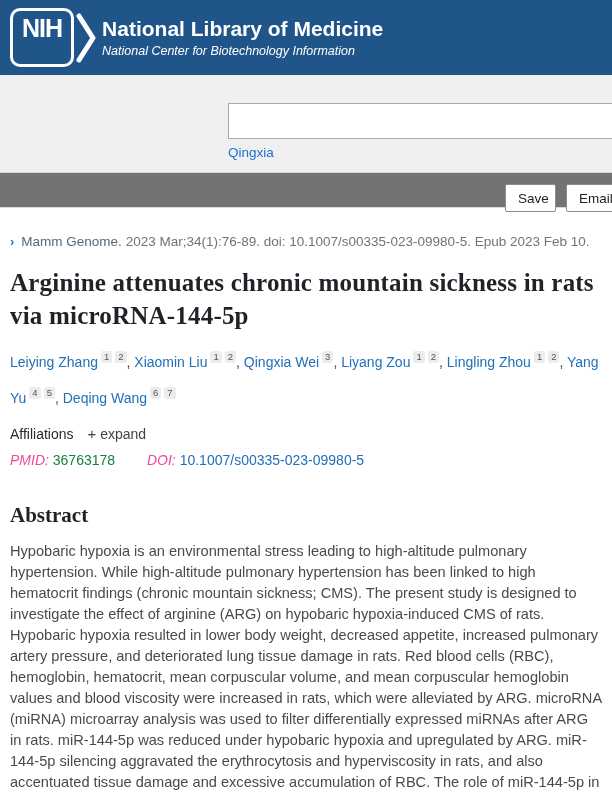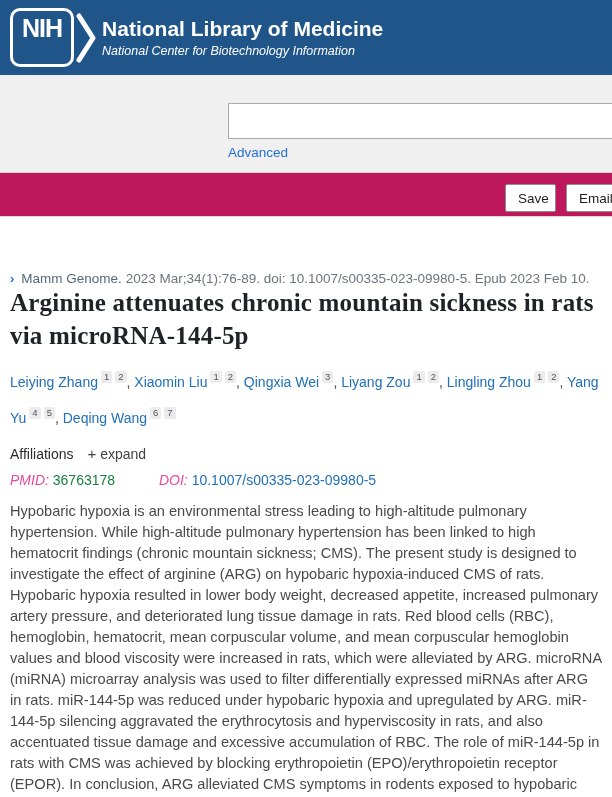--- a/index.html
+++ b/index.html
@@ -84,22 +84,22 @@
     top: 70px;
     font-size: 13.5px;
     color: #2270d3;
     text-decoration: none;
     cursor: pointer;
   }
 
   
   .actions-bar {
     position: relative;
-    height: 44px;
-    background: #be185d;
+    height: 35px;
+    background: #737373;
     border-bottom: 1px solid #d9d9d9;
   }
   .action-btn {
     position: absolute;
     top: 11px;
     height: 28px;
     background: #ffffff;
     border: 1px solid #8d8d8d;
     border-radius: 2px;
     font-family: "Liberation Sans", sans-serif;
@@ -108,30 +108,31 @@
     cursor: pointer;
     padding: 0 12px;
   }
   .save-btn { left: 505px; width: 51px; }
   .email-btn { left: 566px; width: 58px; }
 
   
   .content { padding: 0 10px; }
 
   .citation-row {
-    margin-top: 54px;
+    margin-top: 26px;
     font-size: 13.5px;
     color: #6c757d;
     white-space: nowrap;
   }
   .cite-chevron { color: #2270d3; font-weight: bold; margin-right: 7px; font-size: 13px; }
   .journal-link { color: #546a79; text-decoration: none; cursor: pointer; }
   .cite-rest { color: #6c757d; }
 
   .article-title {
+    margin-top: 17px;
     font-family: "Liberation Serif", serif;
     font-size: 25px;
     line-height: 33px;
     font-weight: bold;
     color: #1f2328;
     letter-spacing: 0.2px;
     max-width: 590px;
   }
 
   .author-list {
@@ -155,21 +156,21 @@
   }
   .author-sep { color: #424242; }
 
   .affiliations-row { margin-top: 12px; font-size: 14px; color: #2b2b2b; }
   .expand-toggle { margin-left: 10px; color: #424242; cursor: pointer; display: inline-block; }
   .plus-icon { font-size: 15px; margin-right: 4px; color: #424242; }
 
   .ids-row { margin-top: 10px; font-size: 14px; color: #2b2b2b; }
   .id-label { color: #ec4899; font-style: italic; }
   .pmid-value { color: #15803d; }
-  .doi-group { margin-left: 40px; }
+  .doi-group { margin-left: 28px; }
   .doi-link { color: #2170b8; text-decoration: none; cursor: pointer; }
 
   .abstract-heading {
     margin-top: 35px;
     font-family: "Liberation Serif", serif;
     font-size: 21px;
     font-weight: bold;
     color: #1f2328;
   }
   .abstract-text {
@@ -192,21 +193,21 @@
     </svg>
   </div>
   <div class="org">
     <div class="org-name">National Library of Medicine</div>
     <div class="org-sub">National Center for Biotechnology Information</div>
   </div>
 </header>
 
 <div class="search-section">
   <input class="search-input" type="text" value="" style="">
-  <a class="advanced-link">Advanced</a>
+  <a class="advanced-link">Qingxia</a>
 </div>
 
 <div class="actions-bar">
   <button class="action-btn save-btn">Save</button>
   <button class="action-btn email-btn">Email</button>
 </div>
 
 <main class="content">
 
   <div class="citation-row">
@@ -223,15 +224,16 @@
     <span class="expand-toggle"><span class="plus-icon">+</span><span>expand</span></span>
   </div>
 
   <div class="ids-row">
     <span class="id-label">PMID:</span>
     <span class="pmid-value">36763178</span>
     <span class="doi-group"><span class="id-label">DOI:</span>
     <a class="doi-link">10.1007/s00335-023-09980-5</a></span>
   </div>
 
+  <h2 class="abstract-heading">Abstract</h2>
   <p class="abstract-text">Hypobaric hypoxia is an environmental stress leading to high-altitude pulmonary hypertension. While high-altitude pulmonary hypertension has been linked to high hematocrit findings (chronic mountain sickness; CMS). The present study is designed to investigate the effect of arginine (ARG) on hypobaric hypoxia-induced CMS of rats. Hypobaric hypoxia resulted in lower body weight, decreased appetite, increased pulmonary artery pressure, and deteriorated lung tissue damage in rats. Red blood cells (RBC), hemoglobin, hematocrit, mean corpuscular volume, and mean corpuscular hemoglobin values and blood viscosity were increased in rats, which were alleviated by ARG. microRNA (miRNA) microarray analysis was used to filter differentially expressed miRNAs after ARG in rats. miR-144-5p was reduced under hypobaric hypoxia and upregulated by ARG. miR-144-5p silencing aggravated the erythrocytosis and hyperviscosity in rats, and also accentuated tissue damage and excessive accumulation of RBC. The role of miR-144-5p in rats with CMS was achieved by blocking erythropoietin (EPO)/erythropoietin receptor (EPOR). In conclusion, ARG alleviated CMS symptoms in rodents exposed to hypobaric hypoxia by decreasing EPO/EPOR via miR-144-5p.</p>
 
 </main>
 
 </body></html>

